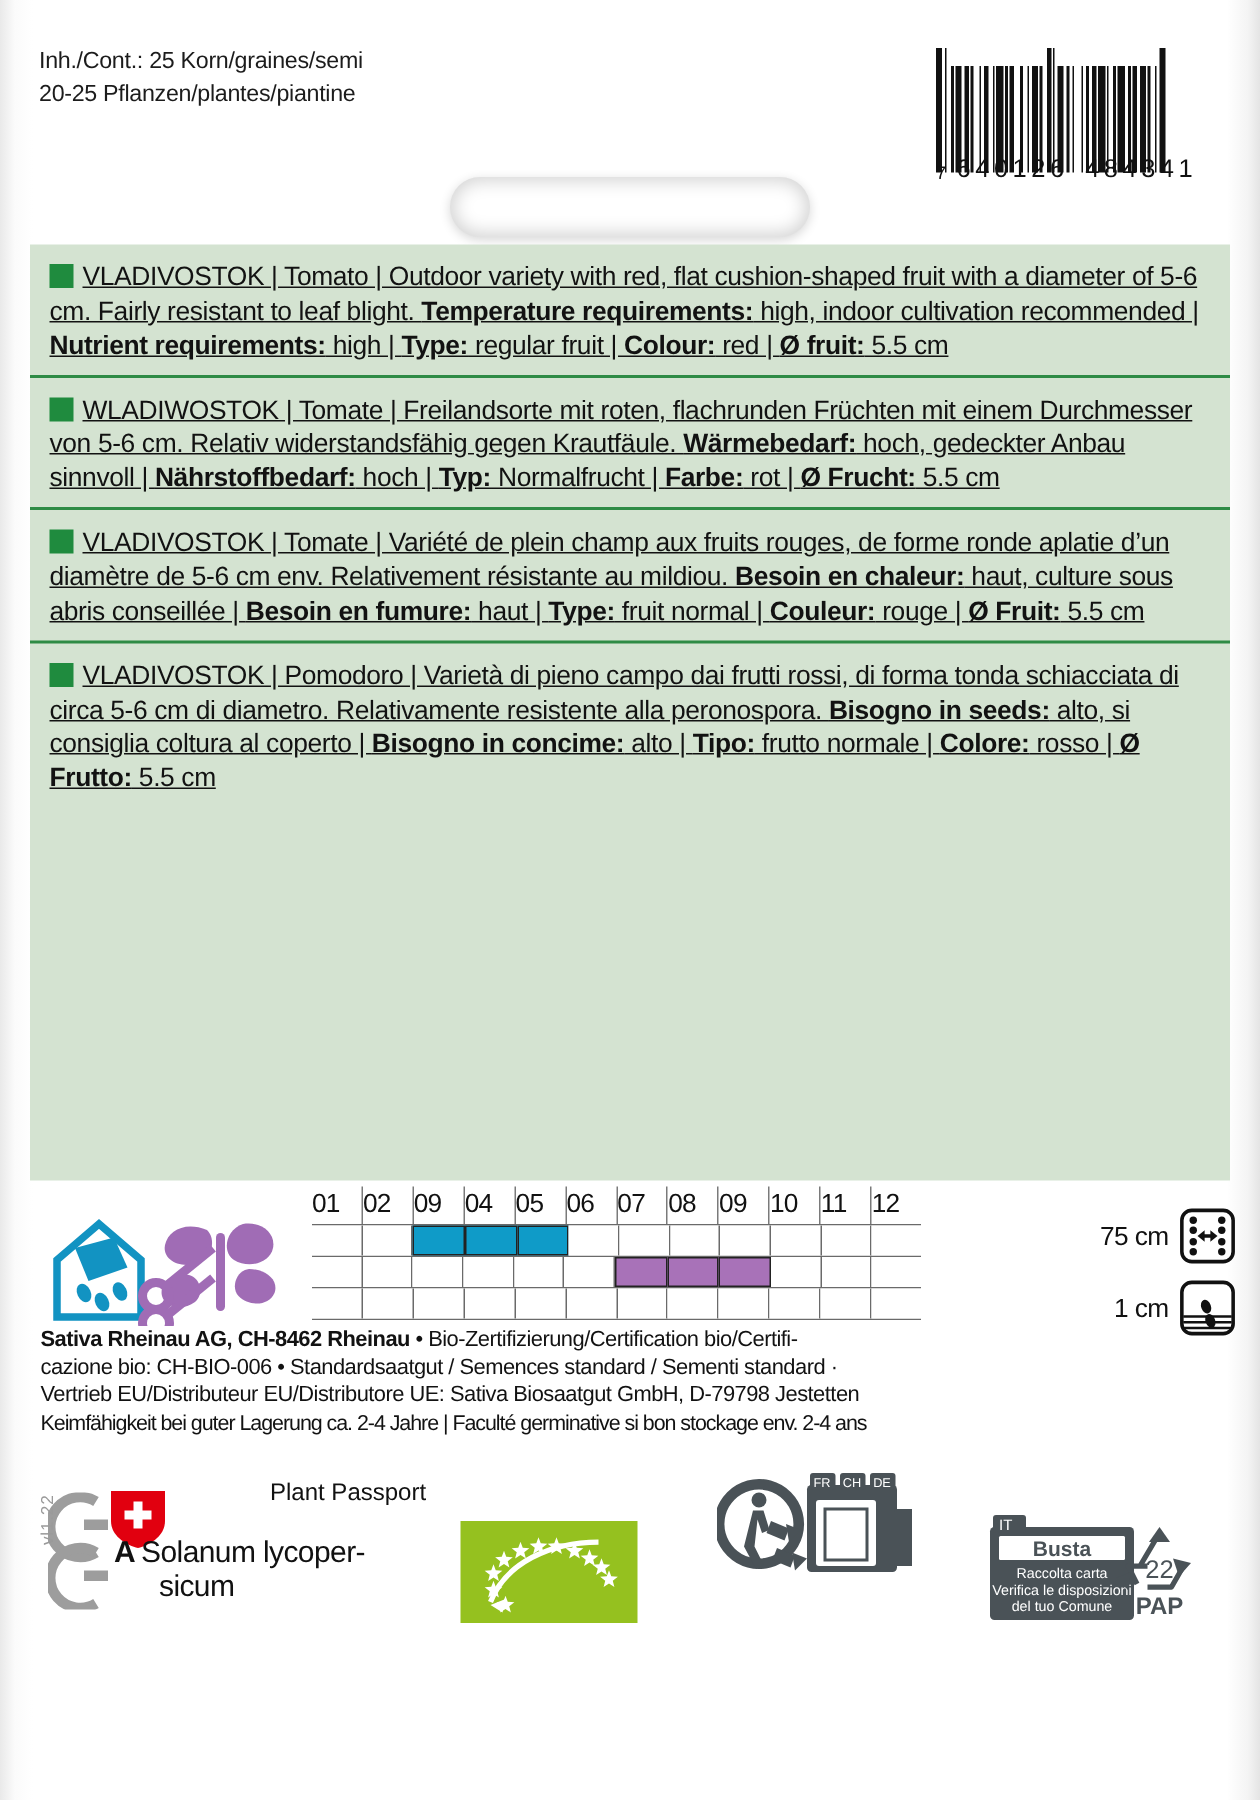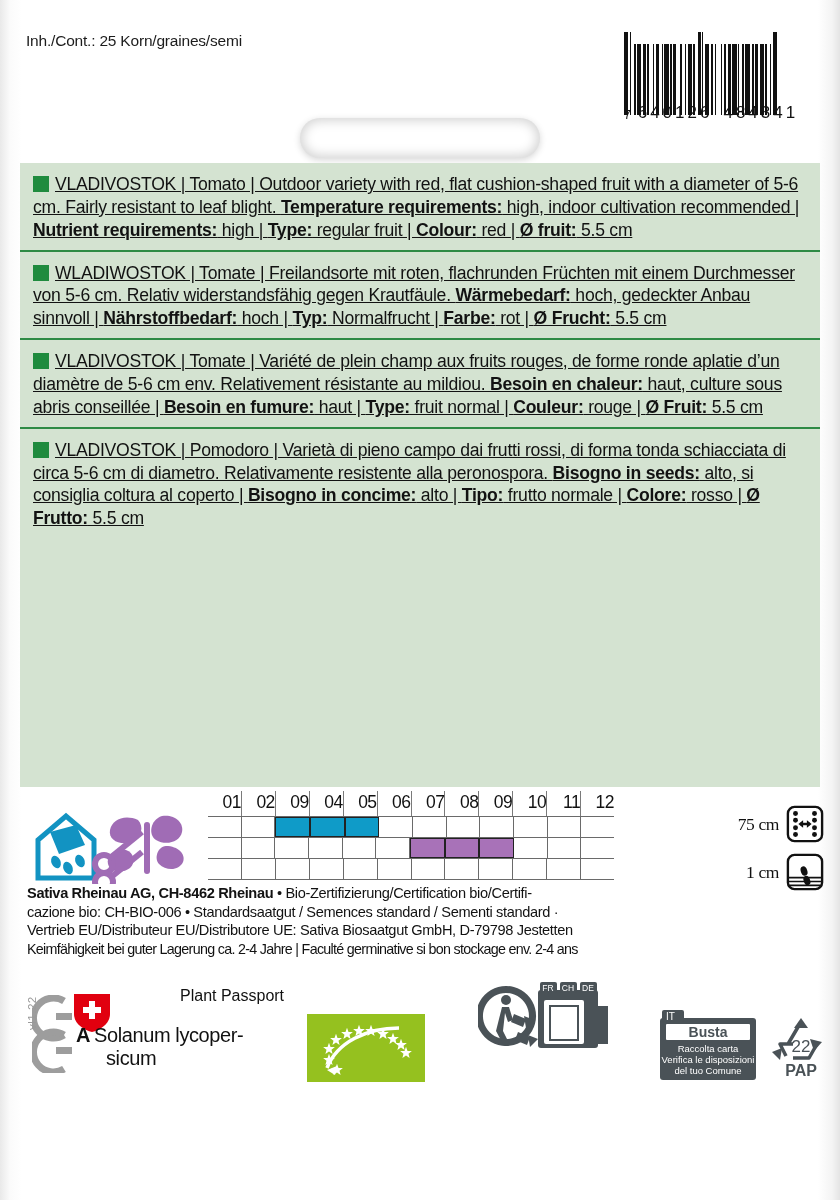--- a/index.html
+++ b/index.html
@@ -48,38 +48,38 @@
   .lang p{margin:0;font-size:17.6px;line-height:1.30;color:#121212;
     letter-spacing:-0.25px;text-decoration:underline;}
   .lang p b{font-weight:bold;}
   .sq{display:inline-block;width:16px;height:16px;background:#1f8b3e;
     margin-right:6px;position:relative;top:2px;}
 
   
   .cal{position:absolute;left:208px;top:791px;width:406px;}
   .cal-head{display:flex;height:25px;}
   .cal-head div{
-    flex:1;text-align:right;font-size:17.5px;color:#111;
+    flex:1;text-align:left;font-size:17.5px;color:#111;
     border-right:1.6px solid #7a7a7a;line-height:22px;letter-spacing:-0.5px;
   }
   .cal-head div:last-child{border-right:none;}
   .cal-grid{border-top:1.8px solid #6a6a6a;}
   .cal-row{display:flex;height:20px;border-bottom:1.8px solid #6a6a6a;}
   .cal-row div{flex:1;border-right:1.6px solid #6a6a6a;box-sizing:border-box;background:#fff;}
   .cal-row div:last-child{border-right:none;}
   .cal-row div.sow{background:#0f9bc8;border:1.6px solid #222;border-right-width:1.6px;}
   .cal-row div.harv{background:#a872b8;border:1.6px solid #222;}
 
   
   .pics{position:absolute;left:30px;top:806px;width:160px;height:78px;}
 
   
   .spacing{position:absolute;left:712px;top:802px;width:112px;}
   .sp-row{display:flex;align-items:center;justify-content:flex-end;height:44px;margin-bottom:4px;}
-  .sp-label{font-size:17.5px;color:#111;margin-right:7px;letter-spacing:-0.4px;white-space:nowrap;font-family:Liberation Serif, serif;}
+  .sp-label{font-size:17.5px;color:#111;margin-right:7px;letter-spacing:-0.4px;white-space:nowrap;}
   .sp-icon{width:38px;height:38px;flex:0 0 38px;}
 
   
   .company{position:absolute;left:27px;top:884px;width:648px;}
   .company p{margin:0;font-size:14.6px;line-height:1.27;color:#121212;
     letter-spacing:-0.35px;text-align:justify;}
   .company p.tight{letter-spacing:-0.7px;font-size:14.3px;}
   .company b{font-weight:bold;}
 
   
@@ -91,29 +91,30 @@
   .pp-title{position:absolute;left:180px;top:987px;font-size:16px;color:#111;}
   .pp-lines{position:absolute;left:76px;top:1024px;width:230px;}
   .pp-lines div{font-size:20px;line-height:1.13;color:#111;letter-spacing:-0.4px;}
   .pp-lines b{font-weight:bold;margin-right:4px;}
   .pp-indent{padding-left:30px;}
 
   .eu-leaf{position:absolute;left:307px;top:1014px;width:118px;height:68px;
     background:#95c11f;}
   .recy1{position:absolute;left:478px;top:980px;width:130px;height:78px;}
   .recy2{position:absolute;left:658px;top:1008px;width:106px;height:78px;}
-  .pap{position:absolute;left:772px;top:1014px;width:58px;height:66px;}
+  .pap{position:absolute;left:744px;top:1014px;width:58px;height:66px;}
 </style>
 </head>
 <body>
 
 <div class="packet">
 
   <div class="hdr">
     <div>Inh./Cont.:  25 Korn/graines/semi</div>
+    <div>20-25 Pflanzen/plantes/piantine</div>
   </div>
 
   <div class="barcode-wrap">
     <div class="bars" id="bc-bars">
         <span style="width: 4.35px; height: 83px; background: rgb(17, 17, 17);"></span>
         <span style="width: 1.45px; height: 83px; background: transparent;"></span>
         <span style="width: 1.45px; height: 83px; background: rgb(17, 17, 17);"></span>
         <span style="width: 2.9px; height: 71px; background: transparent;"></span>
         <span style="width: 1.45px; height: 71px; background: rgb(17, 17, 17);"></span>
         <span style="width: 1.45px; height: 71px; background: transparent;"></span>

